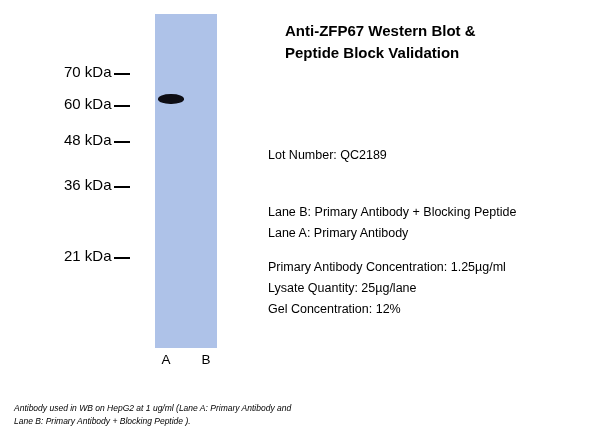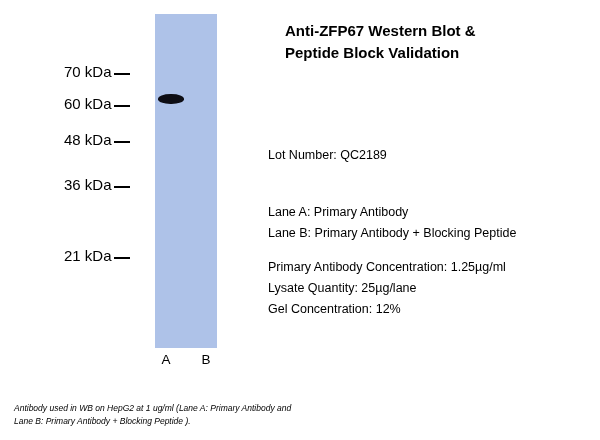--- a/index.html
+++ b/index.html
@@ -137,22 +137,22 @@
   <div class="title">
     <div>Anti-ZFP67 Western Blot &amp;</div>
     <div>Peptide Block Validation</div>
   </div>
 
   <div class="info-line block-lot">
     <div>Lot Number: QC2189</div>
   </div>
 
   <div class="info-line block-lanes">
+    <div>Lane B: Primary Antibody + Blocking Peptide</div>
     <div>Lane A: Primary Antibody</div>
-    <div>Lane B: Primary Antibody + Blocking Peptide</div>
   </div>
 
   <div class="info-line block-conc">
     <div>Primary Antibody Concentration: 1.25µg/ml</div>
     <div>Lysate Quantity: 25µg/lane</div>
     <div>Gel Concentration: 12%</div>
   </div>
 
   <div class="footer">
     <div>Antibody used in WB on HepG2 at 1 ug/ml (Lane A: Primary Antibody and</div>

